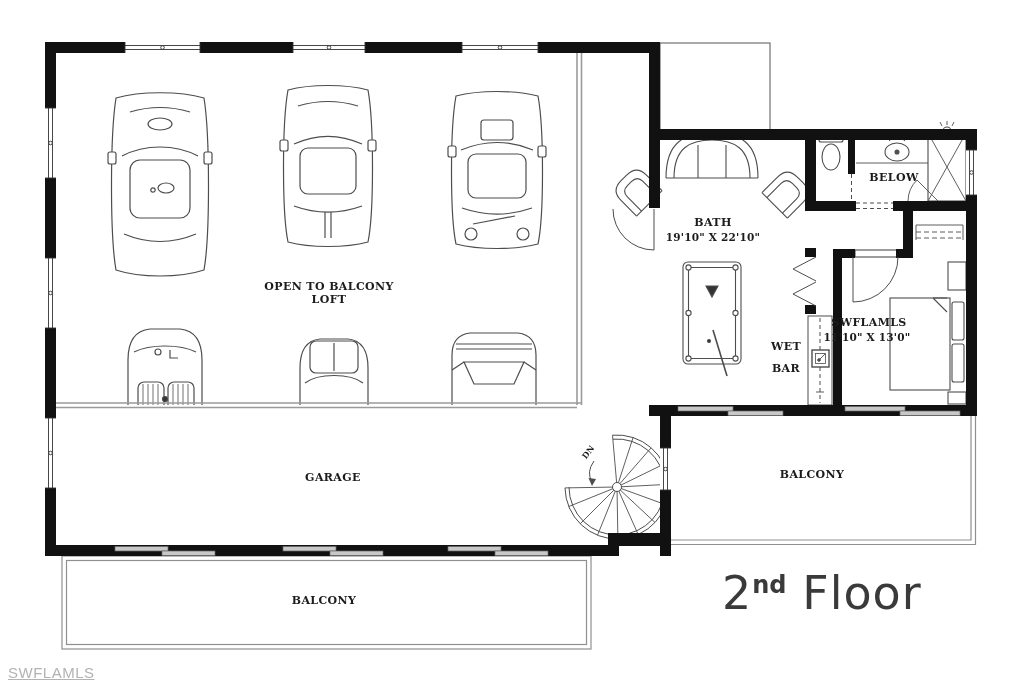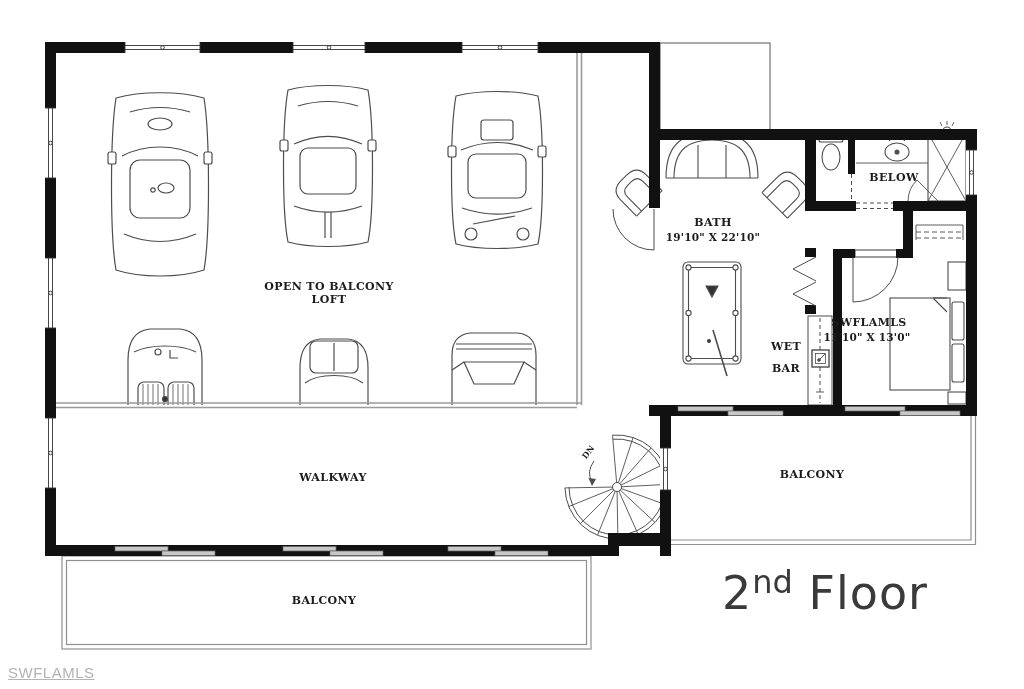--- a/index.html
+++ b/index.html
@@ -5,21 +5,21 @@
   html,body{margin:0;padding:0;background:#fff;}
   .canvas{position:relative;width:1024px;height:689px;background:#ffffff;overflow:hidden;
           font-family:"DejaVu Serif", serif;}
   svg.plan{position:absolute;left:0;top:0;}
   .lbl{position:absolute;transform:translate(-50%,-50%);white-space:nowrap;
        font:bold 11px "DejaVu Serif", serif;color:#1c1c1c;letter-spacing:.4px;text-align:center;}
   .lbl.dims{font-size:10.5px;letter-spacing:.2px;}
   .lbl.dn{font-size:8px;letter-spacing:0;transform:translate(-50%,-50%) rotate(-52deg);}
   .floor-title{position:absolute;left:722px;top:566px;color:#3a3a3a;
        font-family:"DejaVu Sans", sans-serif;font-weight:normal;font-size:46px;letter-spacing:1px;}
-  .floor-title .ord{display:inline-block;font-size:32px;transform:translateY(-16px);letter-spacing:0;}
+  .floor-title .ord{display:inline-block;font-size:24px;transform:translateY(-16px);letter-spacing:0;font-weight:bold;}
   .watermark{position:absolute;left:8px;top:664px;color:#b3b3b3;
        font:15px "Liberation Sans", sans-serif;letter-spacing:.5px;text-decoration:underline;}
 </style>
 </head>
 <body>
 
 <div class="canvas">
 
 <svg class="plan" width="1024" height="689" viewBox="0 0 1024 689">
   <defs>
@@ -315,21 +315,21 @@
 <div class="lbl dims" style="left:713px;top:237px">19'10" X 22'10"</div>
 
 <div class="lbl" style="left:894px;top:177px">BELOW</div>
 
 <div class="lbl" style="left:869px;top:322px">SWFLAMLS</div>
 <div class="lbl dims" style="left:867px;top:337px">11'10" X 13'0"</div>
 
 <div class="lbl" style="left:786px;top:346px">WET</div>
 <div class="lbl" style="left:786px;top:368px">BAR</div>
 
-<div class="lbl" style="left:333px;top:477px">WALKWAY</div>
+<div class="lbl" style="left:333px;top:477px">GARAGE</div>
 
 <div class="lbl" style="left:324px;top:600px">BALCONY</div>
 <div class="lbl" style="left:812px;top:474px">BALCONY</div>
 
 <div class="lbl dn" style="left:588px;top:452px">DN</div>
 
 <div class="floor-title"><span>2</span><span class="ord">nd</span> <span>Floor</span></div>
 
 <div class="watermark">SWFLAMLS</div>
 

